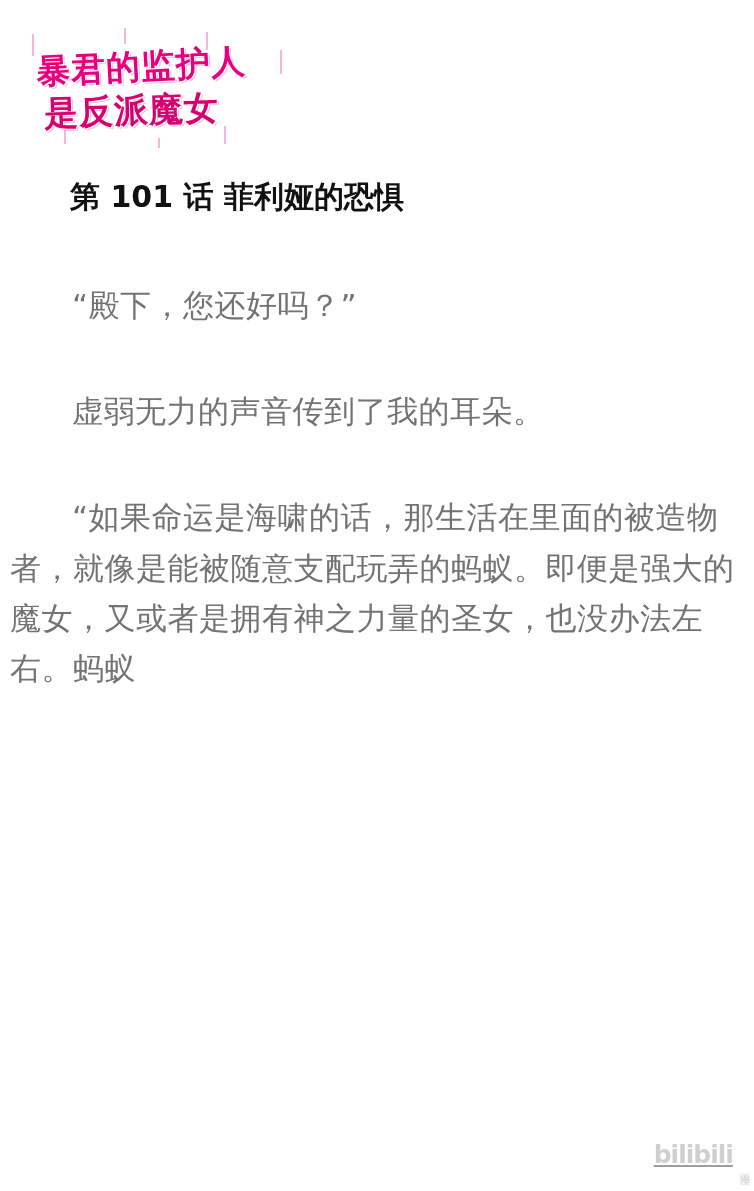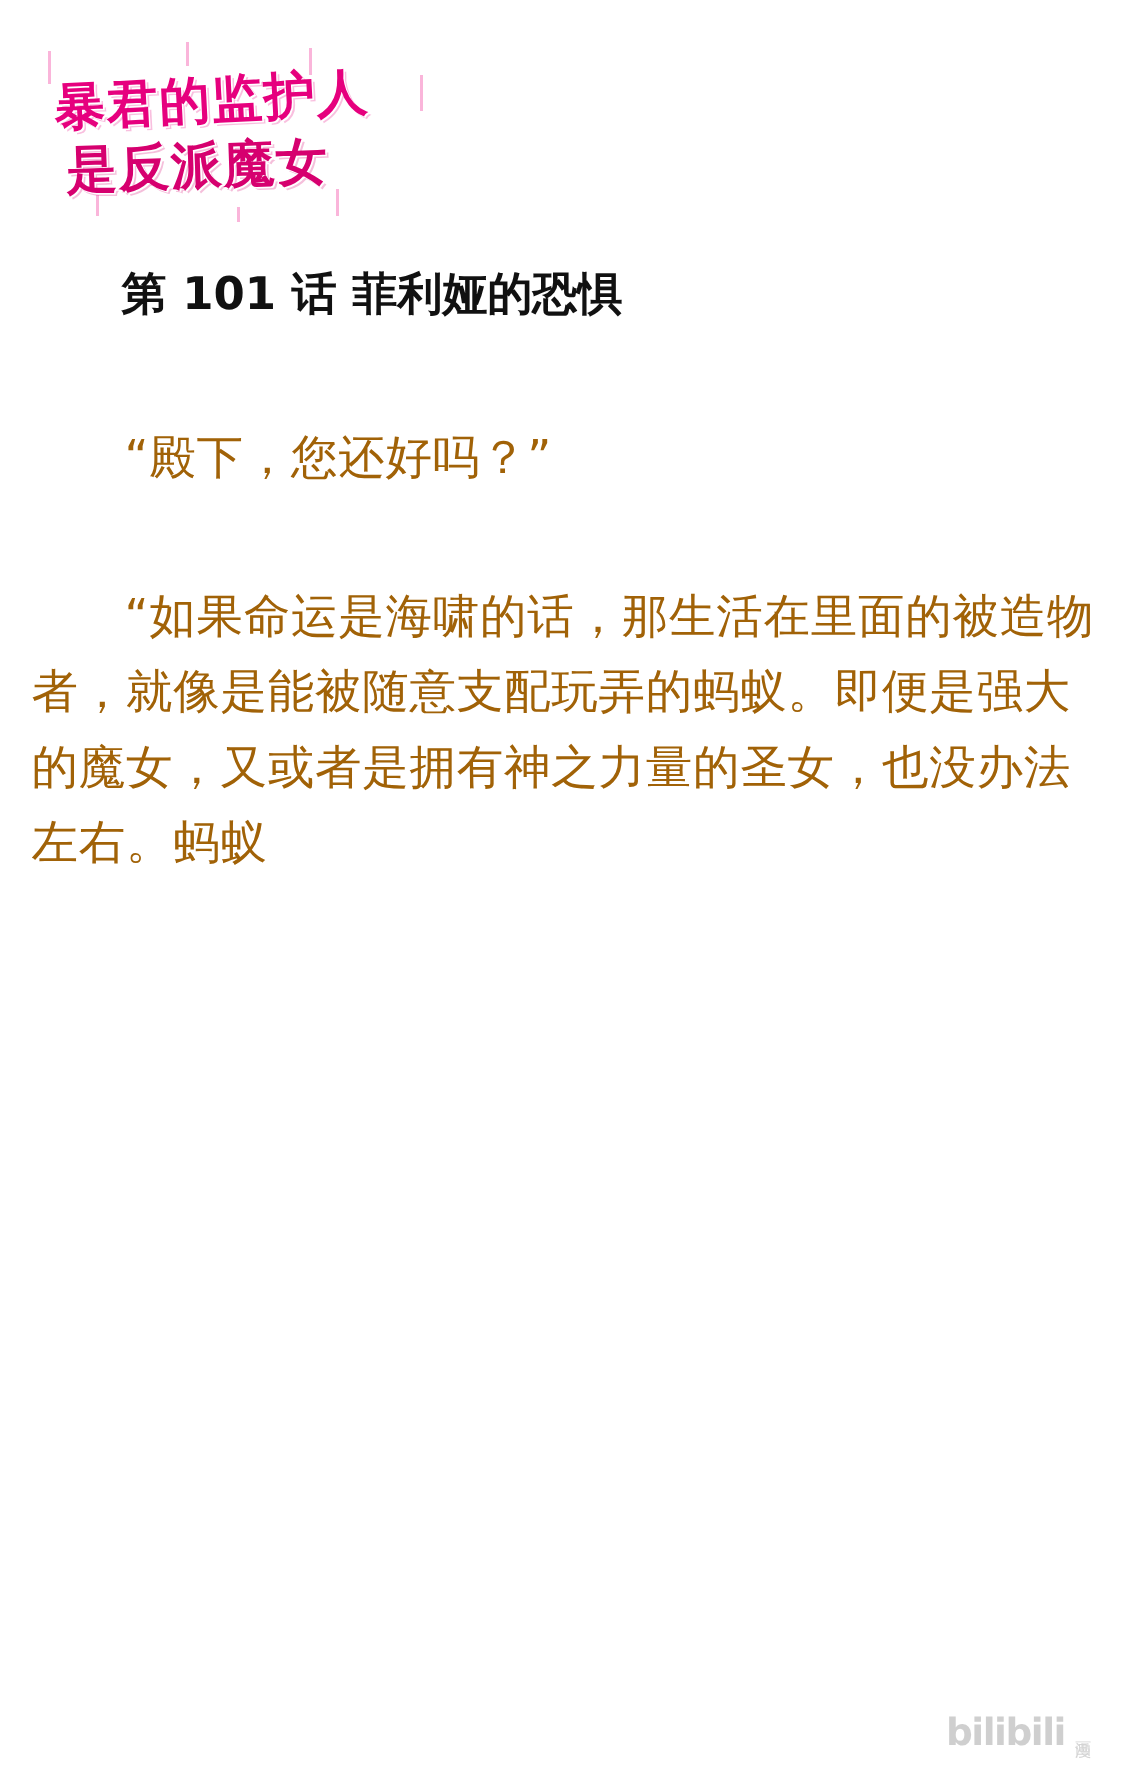--- a/index.html
+++ b/index.html
@@ -60,53 +60,54 @@
   .sp5 { left: 36px;  top: 104px; width: 2px; height: 14px; }
   .sp6 { left: 196px; top: 100px; width: 2px; height: 18px; }
   .sp7 { left: 130px; top: 112px; width: 2px; height: 10px; }
 
   
   .article {
     position: absolute;
     left: 0;
     top: 176px;
     width: 754px;
-    padding: 0 21px;
+    padding: 0 10px;
     box-sizing: border-box;
   }
   .chapter-title {
     font-size: 30px;
     line-height: 1.4;
     color: #111111;
     margin: 0 0 62px 0;
     text-indent: 2em;
     font-family: "DejaVu Sans", sans-serif;
   }
   .para {
     font-size: 31px;
     line-height: 1.62;
-    color: #a16207;
+    color: #737373;
     margin: 0 0 56px 0;
     text-indent: 2em;
     font-family: "DejaVu Sans", sans-serif;
     letter-spacing: 0.5px;
   }
   .para.last {
     margin-bottom: 14px;
   }
 
   
   .watermark {
     position: absolute;
-    right: 27px;
+    right: 4px;
     bottom: 22px;
     display: flex;
-    align-items: center;
+    align-items: flex-end;
     gap: 5px;
     opacity: 0.42;
+    text-decoration: underline;
   }
   .wm-logo {
     font-family: "DejaVu Sans", sans-serif;
     font-weight: bold;
     font-size: 25px;
     color: #8e8e8e;
     letter-spacing: -1px;
   }
   .wm-sub {
     font-family: "DejaVu Sans", sans-serif;
@@ -130,19 +131,20 @@
   <span class="sparkle sp5"></span>
   <span class="sparkle sp6"></span>
   <span class="sparkle sp7"></span>
   <div class="logo-line logo-line-1">暴君的监护人</div>
   <div class="logo-line logo-line-2">是反派魔女</div>
 </div>
 
 <div class="article">
   <h1 class="chapter-title">第 101 话 菲利娅的恐惧</h1>
   <p class="para">“殿下，您还好吗？”</p>
+  <p class="para">虚弱无力的声音传到了我的耳朵。</p>
   <p class="para last">“如果命运是海啸的话，那生活在里面的被造物者，就像是能被随意支配玩弄的蚂蚁。即便是强大的魔女，又或者是拥有神之力量的圣女，也没办法左右。蚂蚁</p>
 </div>
 
 <div class="watermark">
   <span class="wm-logo">bilibili</span>
   <span class="wm-sub">漫画</span>
 </div>
 
 </body></html>

